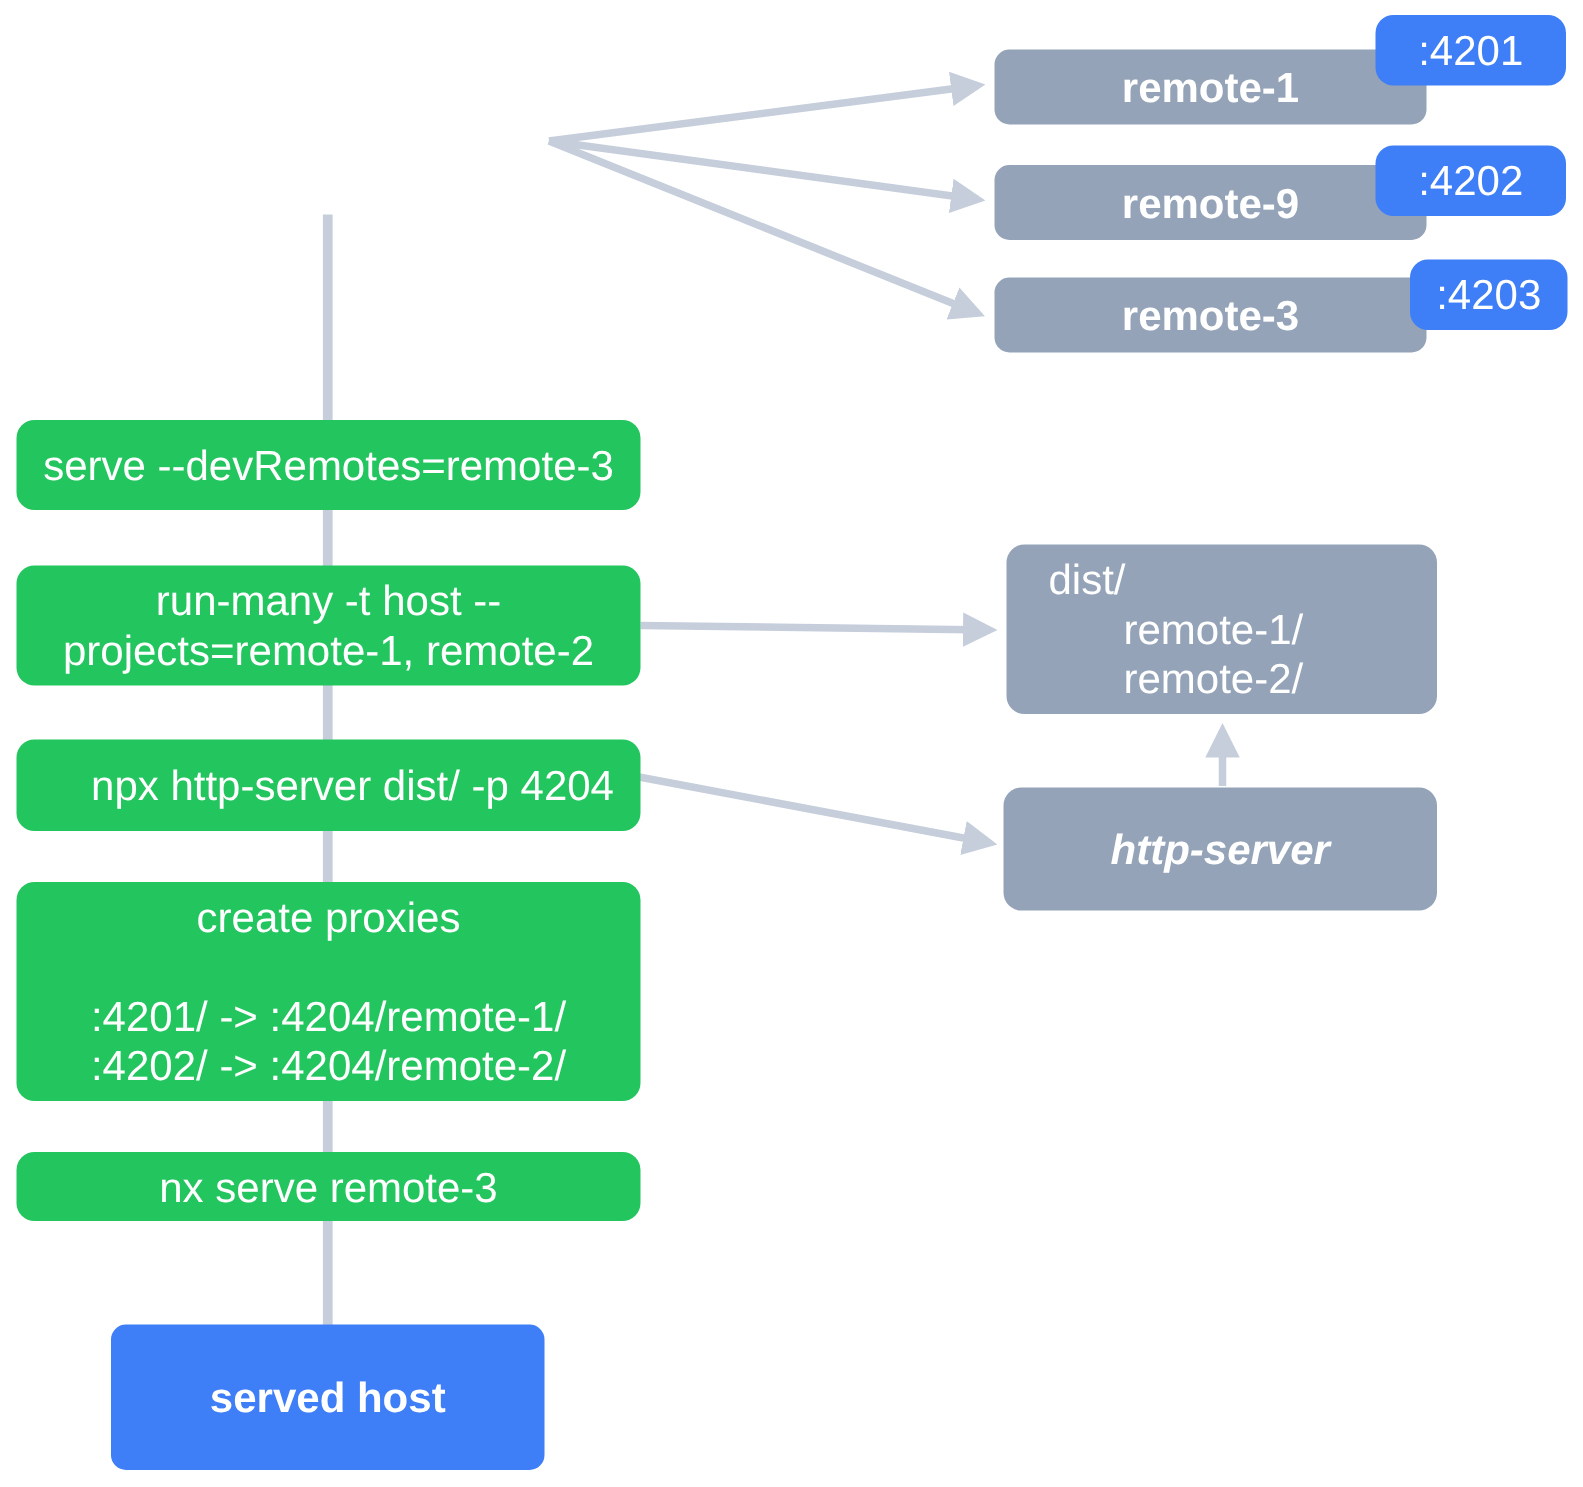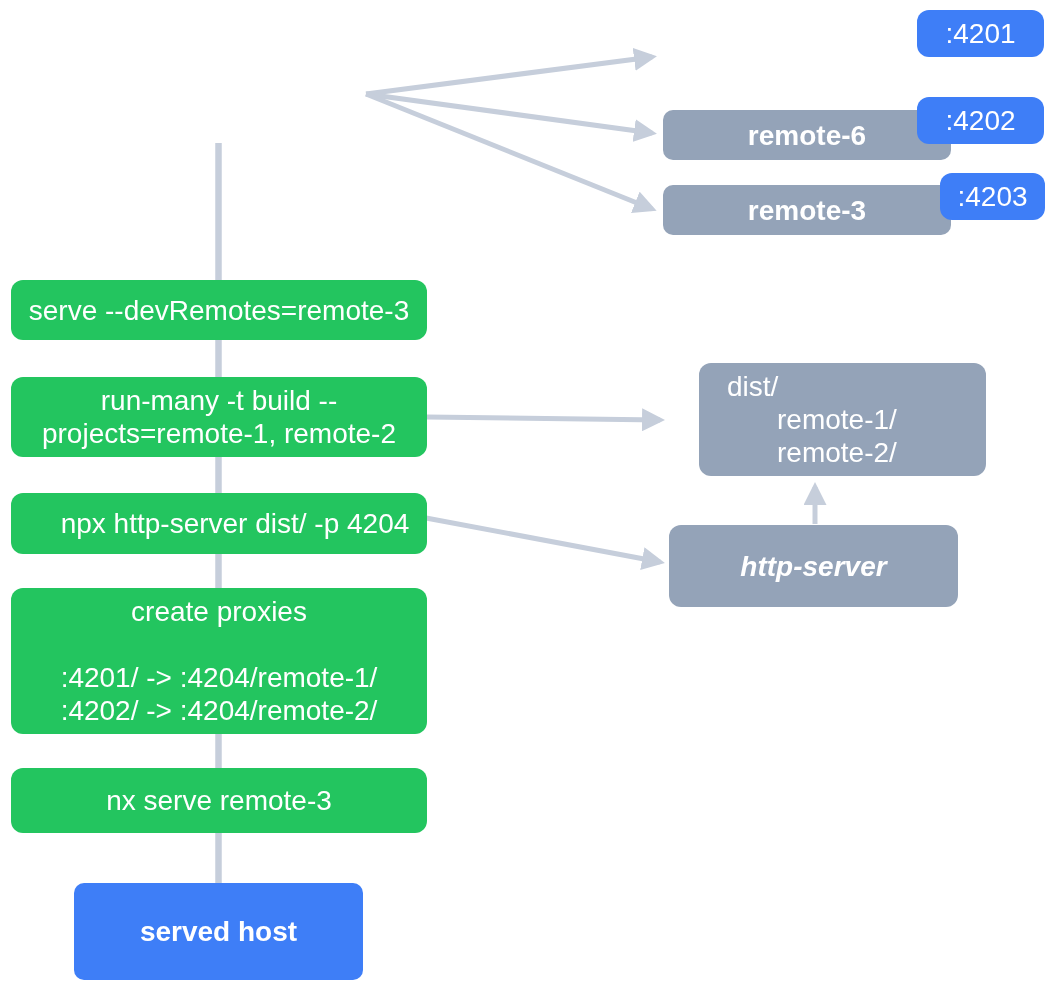--- a/index.html
+++ b/index.html
@@ -31,21 +31,21 @@
     color: var(--text, #ffffff);
     font-size: 28px;
     border-radius: 12px;
     text-align: center;
   }
   .bold { font-weight: bold; }
   .host-box   { background: var(--host); }
   .remote-box { background: var(--remote); border-radius: 10px; }
   .badge      { background: var(--badge); border-radius: 12px; z-index: 3; }
   .cmd-box    { background: var(--command); }
-  .dist-box   { background: var(--remote); align-items: stretch; text-align: left; margin-left: 28px; }
+  .dist-box   { background: var(--remote); align-items: stretch; text-align: left; }
   .http-box   { background: var(--remote); font-style: italic; }
   .served-box { background: var(--served_host); }
   .line { line-height: 33px; min-height: 33px; white-space: pre-wrap; }
   .dist-line-head   { padding-left: 28px; }
   .dist-line-indent { padding-left: 78px; }
   .node { z-index: 2; }
 </style>
 </head>
 <body>
 
@@ -65,59 +65,62 @@
     <line x1="366" y1="94" x2="652" y2="209" stroke="var(--arrow)" stroke-width="5" marker-end="url(#ah)"></line>
 
     <line x1="427" y1="417" x2="660" y2="420" stroke="var(--arrow)" stroke-width="5" marker-end="url(#ah)"></line>
 
     <line x1="426" y1="518" x2="660" y2="562" stroke="var(--arrow)" stroke-width="5" marker-end="url(#ah)"></line>
 
     <line x1="815" y1="524" x2="815" y2="487" stroke="var(--arrow)" stroke-width="5" marker-end="url(#ah)"></line>
   </svg>
 
 
+  <div class="node remote-box bold" style="left:663px; top:33px; width:288px; height:50px;">
+    <span class="line">remote-1</span>
+  </div>
   <div class="node badge" style="left:917px; top:10px; width:127px; height:47px;">
     <span class="line">:4201</span>
   </div>
 
   <div class="node remote-box bold" style="left:663px; top:110px; width:288px; height:50px;">
-    <span class="line">remote-6</span>
+    <span class="line">remote-9</span>
   </div>
   <div class="node badge" style="left:917px; top:97px; width:127px; height:47px;">
     <span class="line">:4202</span>
   </div>
 
   <div class="node remote-box bold" style="left:663px; top:185px; width:288px; height:50px;">
     <span class="line">remote-3</span>
   </div>
   <div class="node badge" style="left:940px; top:173px; width:105px; height:47px;">
     <span class="line">:4203</span>
   </div>
 
   <div class="node cmd-box" style="left:11px; top:280px; width:416px; height:60px;">
     <div class="line">serve --devRemotes=remote-3</div>
   </div>
 
   <div class="node cmd-box" style="left:11px; top:377px; width:416px; height:80px;">
-    <div class="line">run-many -t build --</div>
+    <div class="line">run-many -t host --</div>
     <div class="line">projects=remote-1, remote-2</div>
   </div>
 
   <div class="node cmd-box" style="left:11px; top:493px; width:416px; height:61px;padding-left:32px;">
     <div class="line">npx http-server dist/ -p 4204</div>
   </div>
 
   <div class="node cmd-box" style="left:11px; top:588px; width:416px; height:146px;">
     <div class="line">create proxies</div>
     <div class="line"></div>
     <div class="line">:4201/ -&gt; :4204/remote-1/</div>
     <div class="line">:4202/ -&gt; :4204/remote-2/</div>
   </div>
 
-  <div class="node cmd-box" style="left:11px; top:768px; width:416px; height:65px;">
+  <div class="node cmd-box" style="left:11px; top:768px; width:416px; height:46px;">
     <div class="line">nx serve remote-3</div>
   </div>
 
   <div class="node dist-box" style="left:671px; top:363px; width:287px; height:113px; justify-content:center;">
     <div class="line dist-line-head">dist/</div>
     <div class="line dist-line-indent">remote-1/</div>
     <div class="line dist-line-indent">remote-2/</div>
   </div>
 
   <div class="node http-box bold" style="left:669px; top:525px; width:289px; height:82px;">

